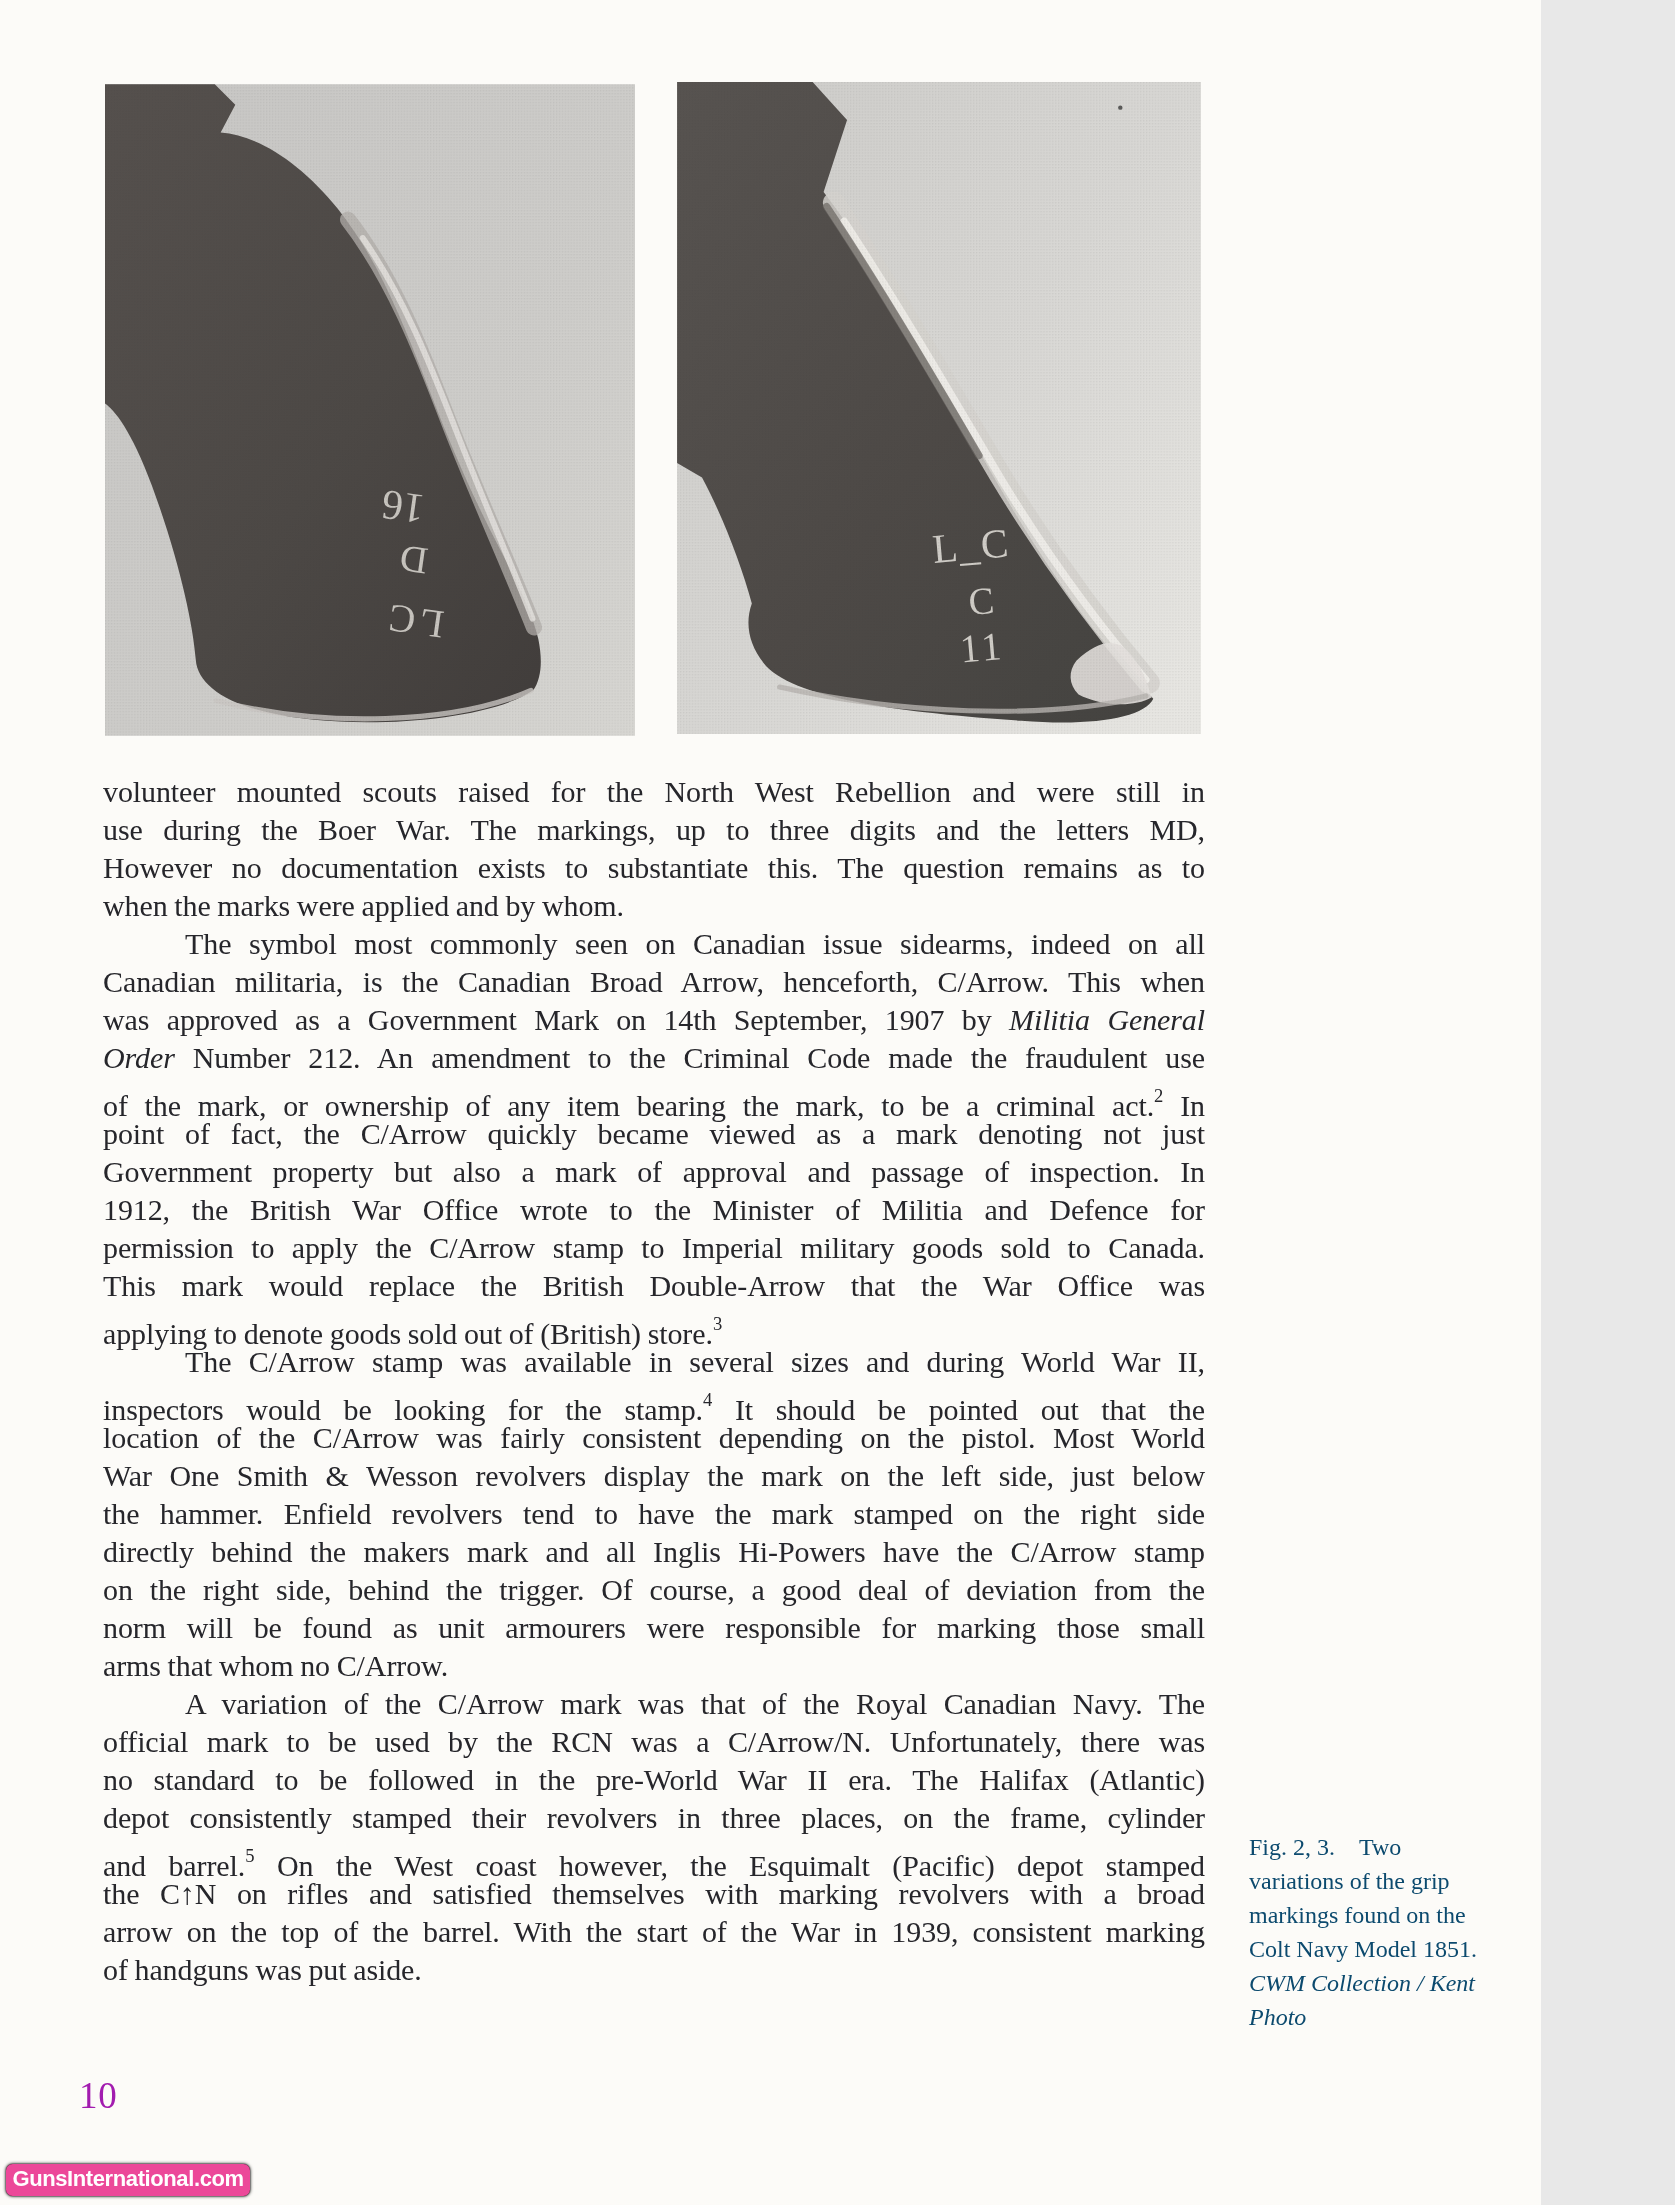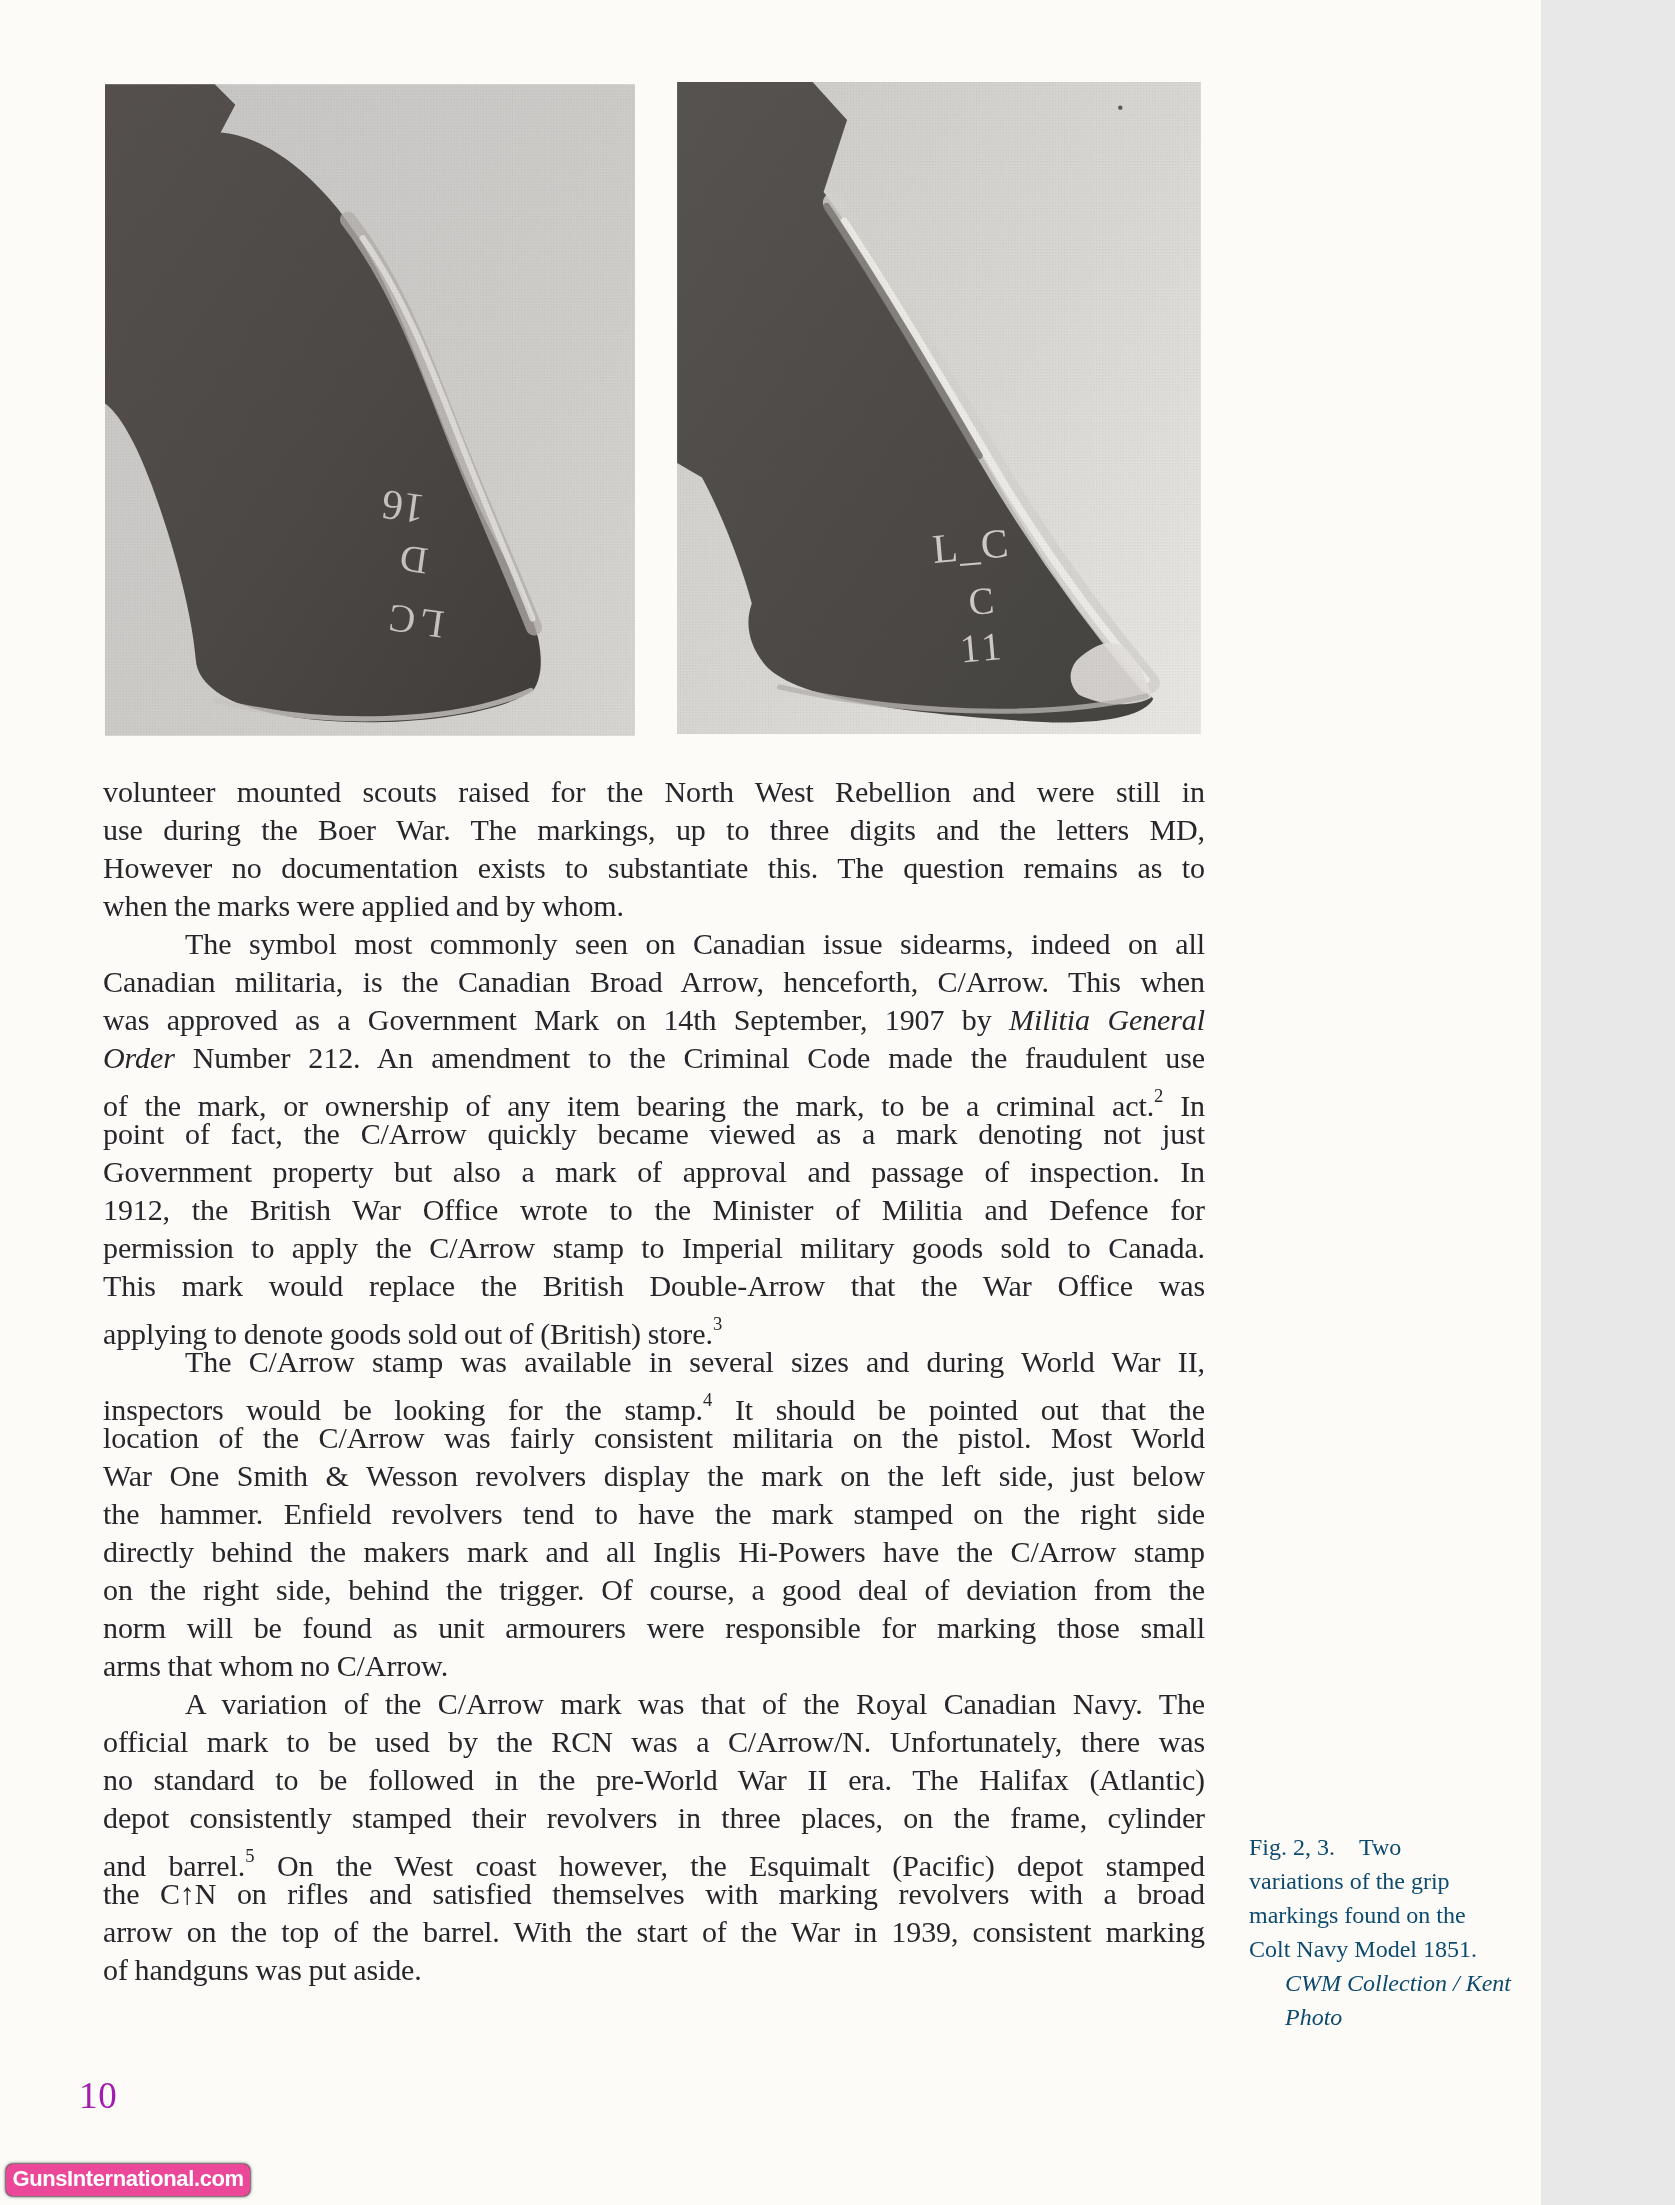--- a/index.html
+++ b/index.html
@@ -27,21 +27,21 @@
   .bodyline.last{text-align-last:left;}
   .bodyline.indent{text-indent:82px;}
   .it{font-style:italic;}
   .sup{font-size:62%;vertical-align:38%;letter-spacing:0;}
   
   .caption{
     position:absolute;left:1249px;top:1830px;width:286px;
     font-size:24px;line-height:34px;color:#0c4a6e;
   }
   .capline{text-align:left;}
-  .capline.it{font-style:italic;margin-left:36px;}
+  .capline.it{font-style:italic;}
   
   .pagenum{
     position:absolute;left:79px;top:2074px;
     font-size:37px;color:#a21caf;letter-spacing:0.7px;
   }
   
   .watermark{
     position:absolute;left:5.9px;top:2164px;
     display:inline-block;
     background:#ec4899;
@@ -155,21 +155,21 @@
       <div class="bodyline"><span class="it">Order</span><span> Number 212. An amendment to the Criminal Code made the fraudulent use</span></div>
       <div class="bodyline"><span>of the mark, or ownership of any item bearing the mark, to be a criminal act.</span><span class="sup">2</span><span> In</span></div>
       <div class="bodyline"><span>point of fact, the C/Arrow quickly became viewed as a mark denoting not just</span></div>
       <div class="bodyline"><span>Government property but also a mark of approval and passage of inspection. In</span></div>
       <div class="bodyline"><span>1912, the British War Office wrote to the Minister of Militia and Defence for</span></div>
       <div class="bodyline"><span>permission to apply the C/Arrow stamp to Imperial military goods sold to Canada.</span></div>
       <div class="bodyline"><span>This mark would replace the British Double-Arrow that the War Office was</span></div>
       <div class="bodyline last"><span>applying to denote goods sold out of (British) store.</span><span class="sup">3</span></div>
       <div class="bodyline indent"><span>The C/Arrow stamp was available in several sizes and during World War II,</span></div>
       <div class="bodyline"><span>inspectors would be looking for the stamp.</span><span class="sup">4</span><span> It should be pointed out that the</span></div>
-      <div class="bodyline"><span>location of the C/Arrow was fairly consistent militaria on the pistol. Most World</span></div>
+      <div class="bodyline"><span>location of the C/Arrow was fairly consistent depending on the pistol. Most World</span></div>
       <div class="bodyline"><span>War One Smith &amp; Wesson revolvers display the mark on the left side, just below</span></div>
       <div class="bodyline"><span>the hammer. Enfield revolvers tend to have the mark stamped on the right side</span></div>
       <div class="bodyline"><span>directly behind the makers mark and all Inglis Hi-Powers have the C/Arrow stamp</span></div>
       <div class="bodyline"><span>on the right side, behind the trigger. Of course, a good deal of deviation from the</span></div>
       <div class="bodyline"><span>norm will be found as unit armourers were responsible for marking those small</span></div>
       <div class="bodyline last"><span>arms that whom no C/Arrow.</span></div>
       <div class="bodyline indent"><span>A variation of the C/Arrow mark was that of the Royal Canadian Navy. The</span></div>
       <div class="bodyline"><span>official mark to be used by the RCN was a C/Arrow/N. Unfortunately, there was</span></div>
       <div class="bodyline"><span>no standard to be followed in the pre-World War II era. The Halifax (Atlantic)</span></div>
       <div class="bodyline"><span>depot consistently stamped their revolvers in three places, on the frame, cylinder</span></div>

